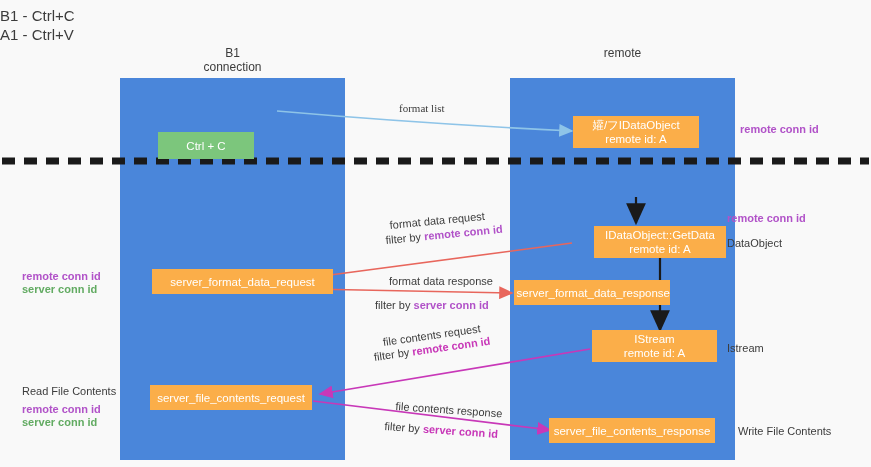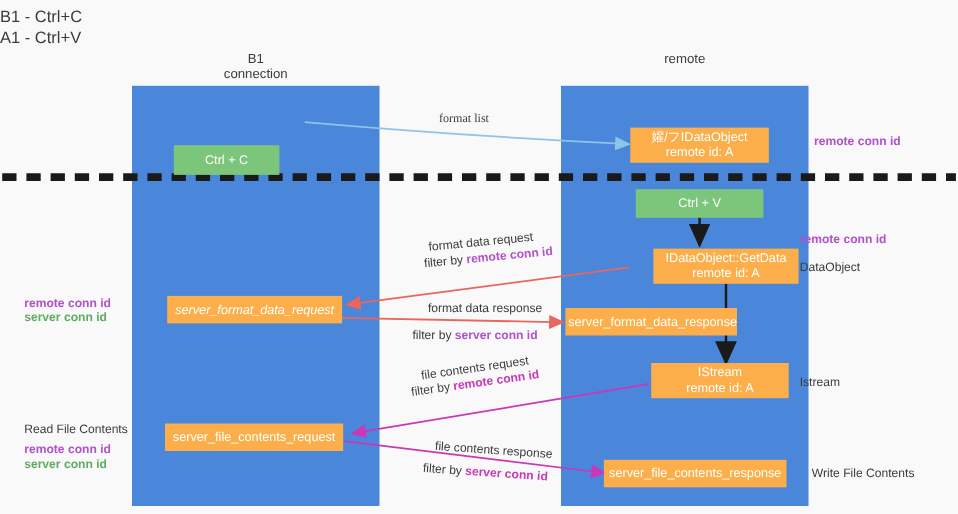--- a/index.html
+++ b/index.html
@@ -103,30 +103,27 @@
 
   <div class="node green" style="left:158px;top:95px;width:96px;height:27px;margin-top:37px;">
     <span>Ctrl + C</span>
   </div>
 
   <div class="node orange" style="left:573px;top:116px;width:126px;height:32px;">
     <span>孉/フIDataObject</span>
     <span>remote id: A</span>
   </div>
 
-  <div class="node green" style="left:578px;top:172px;width:116px;height:26px;">
-    <span>Ctrl + V</span>
-  </div>
 
   <div class="node orange" style="left:594px;top:226px;width:132px;height:32px;">
     <span>IDataObject::GetData</span>
     <span>remote id: A</span>
   </div>
 
-  <div class="node orange" style="left:152px;top:269px;width:159px;height:25px;font-style:italic;">
+  <div class="node orange" style="left:152px;top:269px;width:181px;height:25px;">
     <span>server_format_data_request</span>
   </div>
 
   <div class="node orange" style="left:514px;top:280px;width:156px;height:25px;align-items:flex-end;">
     <span>server_format_data_response</span>
   </div>
 
   <div class="node orange" style="left:592px;top:330px;width:125px;height:32px;">
     <span>IStream</span>
     <span>remote id: A</span>

